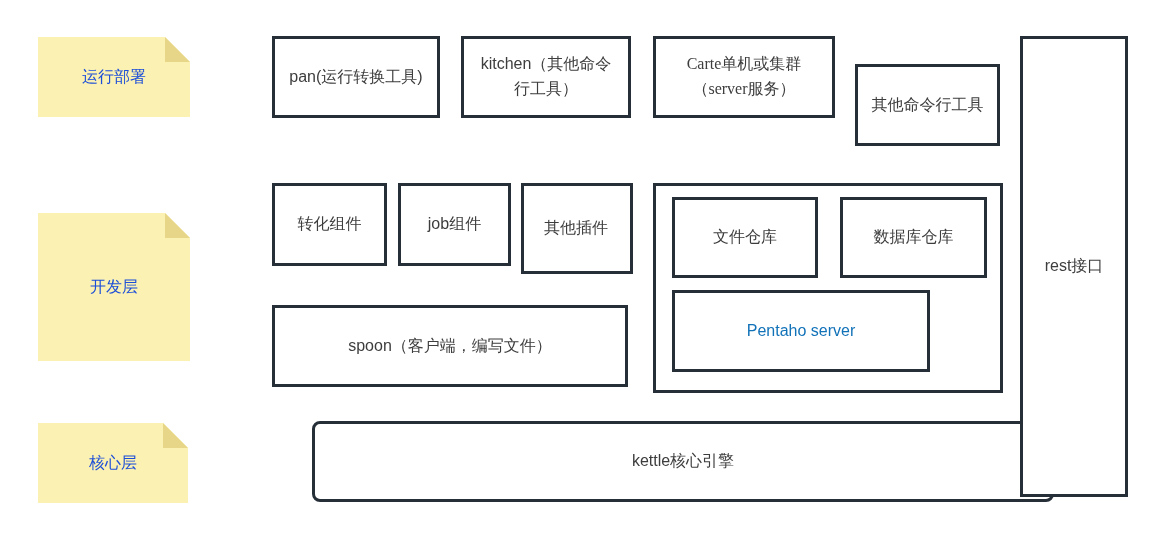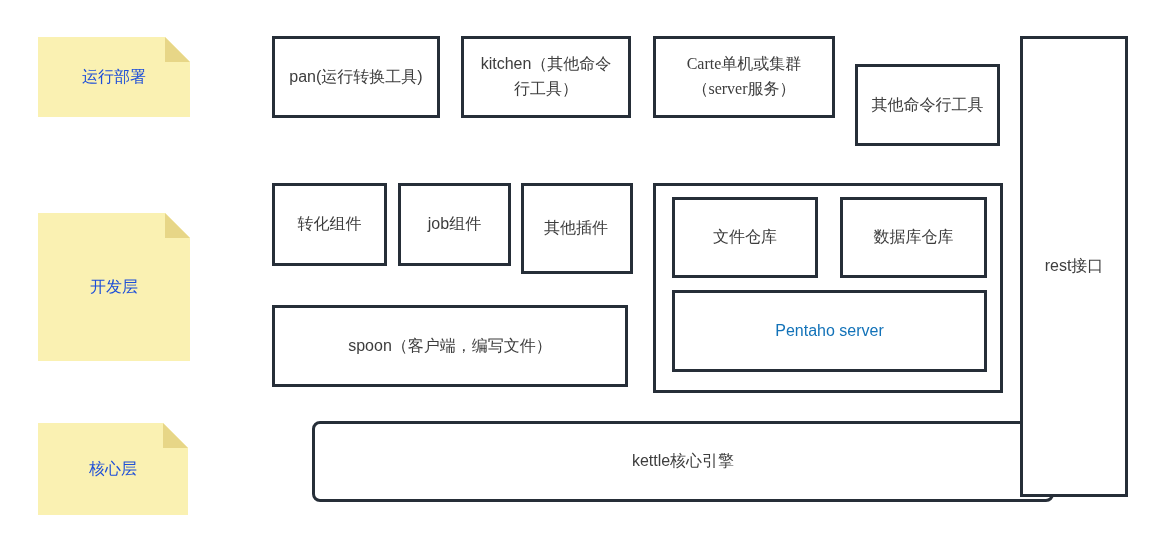--- a/index.html
+++ b/index.html
@@ -69,21 +69,21 @@
     <div class="note-fold"></div>
     <div class="note-label">运行部署</div>
   </div>
 
   <div class="note" style="left:38px; top:213px; width:152px; height:148px;">
     <div class="note-bg"></div>
     <div class="note-fold"></div>
     <div class="note-label">开发层</div>
   </div>
 
-  <div class="note" style="left:38px; top:423px; width:150px; height:92px;">
+  <div class="note" style="left:38px; top:423px; width:150px; height:80px;">
     <div class="note-bg"></div>
     <div class="note-fold"></div>
     <div class="note-label">核心层</div>
   </div>
 
   <div class="box" style="left:272px; top:36px; width:168px; height:82px;">pan(运行转换工具)</div>
 
   <div class="box" style="left:461px; top:36px; width:170px; height:82px;">kitchen（其他命令行工具）</div>
 
   <div class="box" style="left:653px; top:36px; width:182px; height:82px;font-family:Liberation Serif, serif;">Carte单机或集群（server服务）</div>
@@ -92,21 +92,21 @@
 
   <div class="box" style="left:272px; top:183px; width:115px; height:83px;">转化组件</div>
 
   <div class="box" style="left:398px; top:183px; width:113px; height:83px;">job组件</div>
 
   <div class="box" style="left:521px; top:183px; width:112px; height:91px;padding-left:10px;">其他插件</div>
 
   <div class="group" style="left:653px; top:183px; width:350px; height:210px;">
     <div class="box" style="left:16px; top:11px; width:146px; height:81px;">文件仓库</div>
     <div class="box" style="left:184px; top:11px; width:147px; height:81px;">数据库仓库</div>
-    <div class="box blue-text" style="left:16px; top:104px; width:315px; height:82px;">Pentaho server</div>
+    <div class="box blue-text" style="left:16px; top:104px; width:258px; height:82px;">Pentaho server</div>
   </div>
 
   <div class="box" style="left:272px; top:305px; width:356px; height:82px;">spoon（客户端，编写文件）</div>
 
   <div class="box rounded" style="left:268px; top:421px; width:742px; height:81px;margin-left:44px;">kettle核心引擎</div>
 
   <div class="box" style="left:1020px; top:36px; width:108px; height:461px;">rest接口</div>
 
 </div>
 

